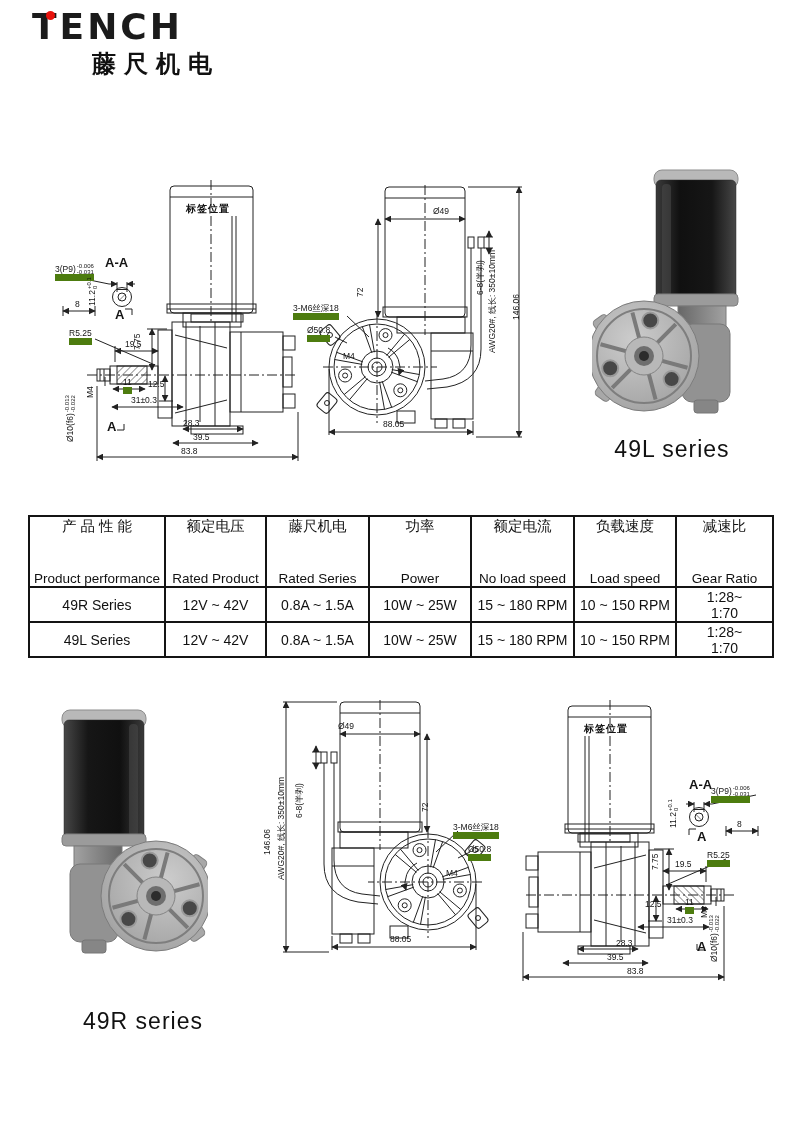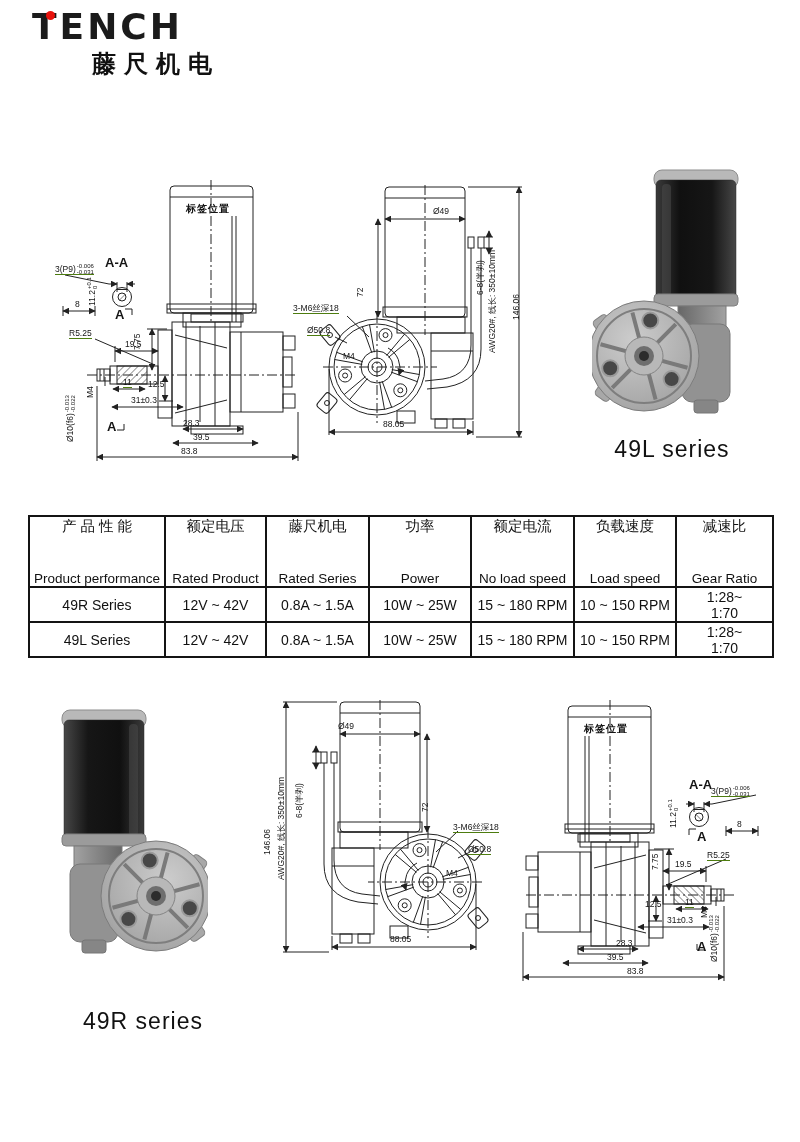--- a/index.html
+++ b/index.html
@@ -10,21 +10,21 @@
   #brand{position:relative;font-family:"DejaVu Sans",sans-serif;font-weight:800;
          font-size:36px;letter-spacing:3px;color:#1b1b1b;line-height:38px;}
   #brand-dot{position:absolute;left:14px;top:3px;width:9px;height:9px;border-radius:50%;background:#e8120c;}
   #brand-cn{font-weight:700;font-size:24px;letter-spacing:8px;color:#111;margin:2px 0 0 60px;}
   
   .panel{position:absolute;}
   .panel svg{position:absolute;left:0;top:0;}
   .dim{position:absolute;font:8.5px "Liberation Sans",sans-serif;color:#141414;
        white-space:nowrap;display:flex;align-items:center;line-height:10px;height:10px;}
   .b{font-weight:700;font-size:13px;}
-  .ul{border-bottom:1px solid #4d7c0f;}
+  .ul{border-bottom:7px solid #4d7c0f;}
   .rot{transform:rotate(-90deg);transform-origin:0 100%;}
   .tol{display:inline-flex;flex-direction:column;font-size:6px;line-height:6px;margin-left:1px;}
   .tol i{font-style:normal;}
   .motor-label{font-weight:700;font-size:10px;letter-spacing:1px;text-align:left;}
   .caption{position:absolute;font-size:23px;color:#111;text-align:center;letter-spacing:1px;}
   
   #spec-table{position:absolute;left:28px;top:515px;width:744px;border-collapse:collapse;
               table-layout:fixed;font-size:14px;color:#111;}
   #spec-table th,#spec-table td{border:2px solid #141414;text-align:center;vertical-align:middle;
               padding:0;font-weight:400;}

